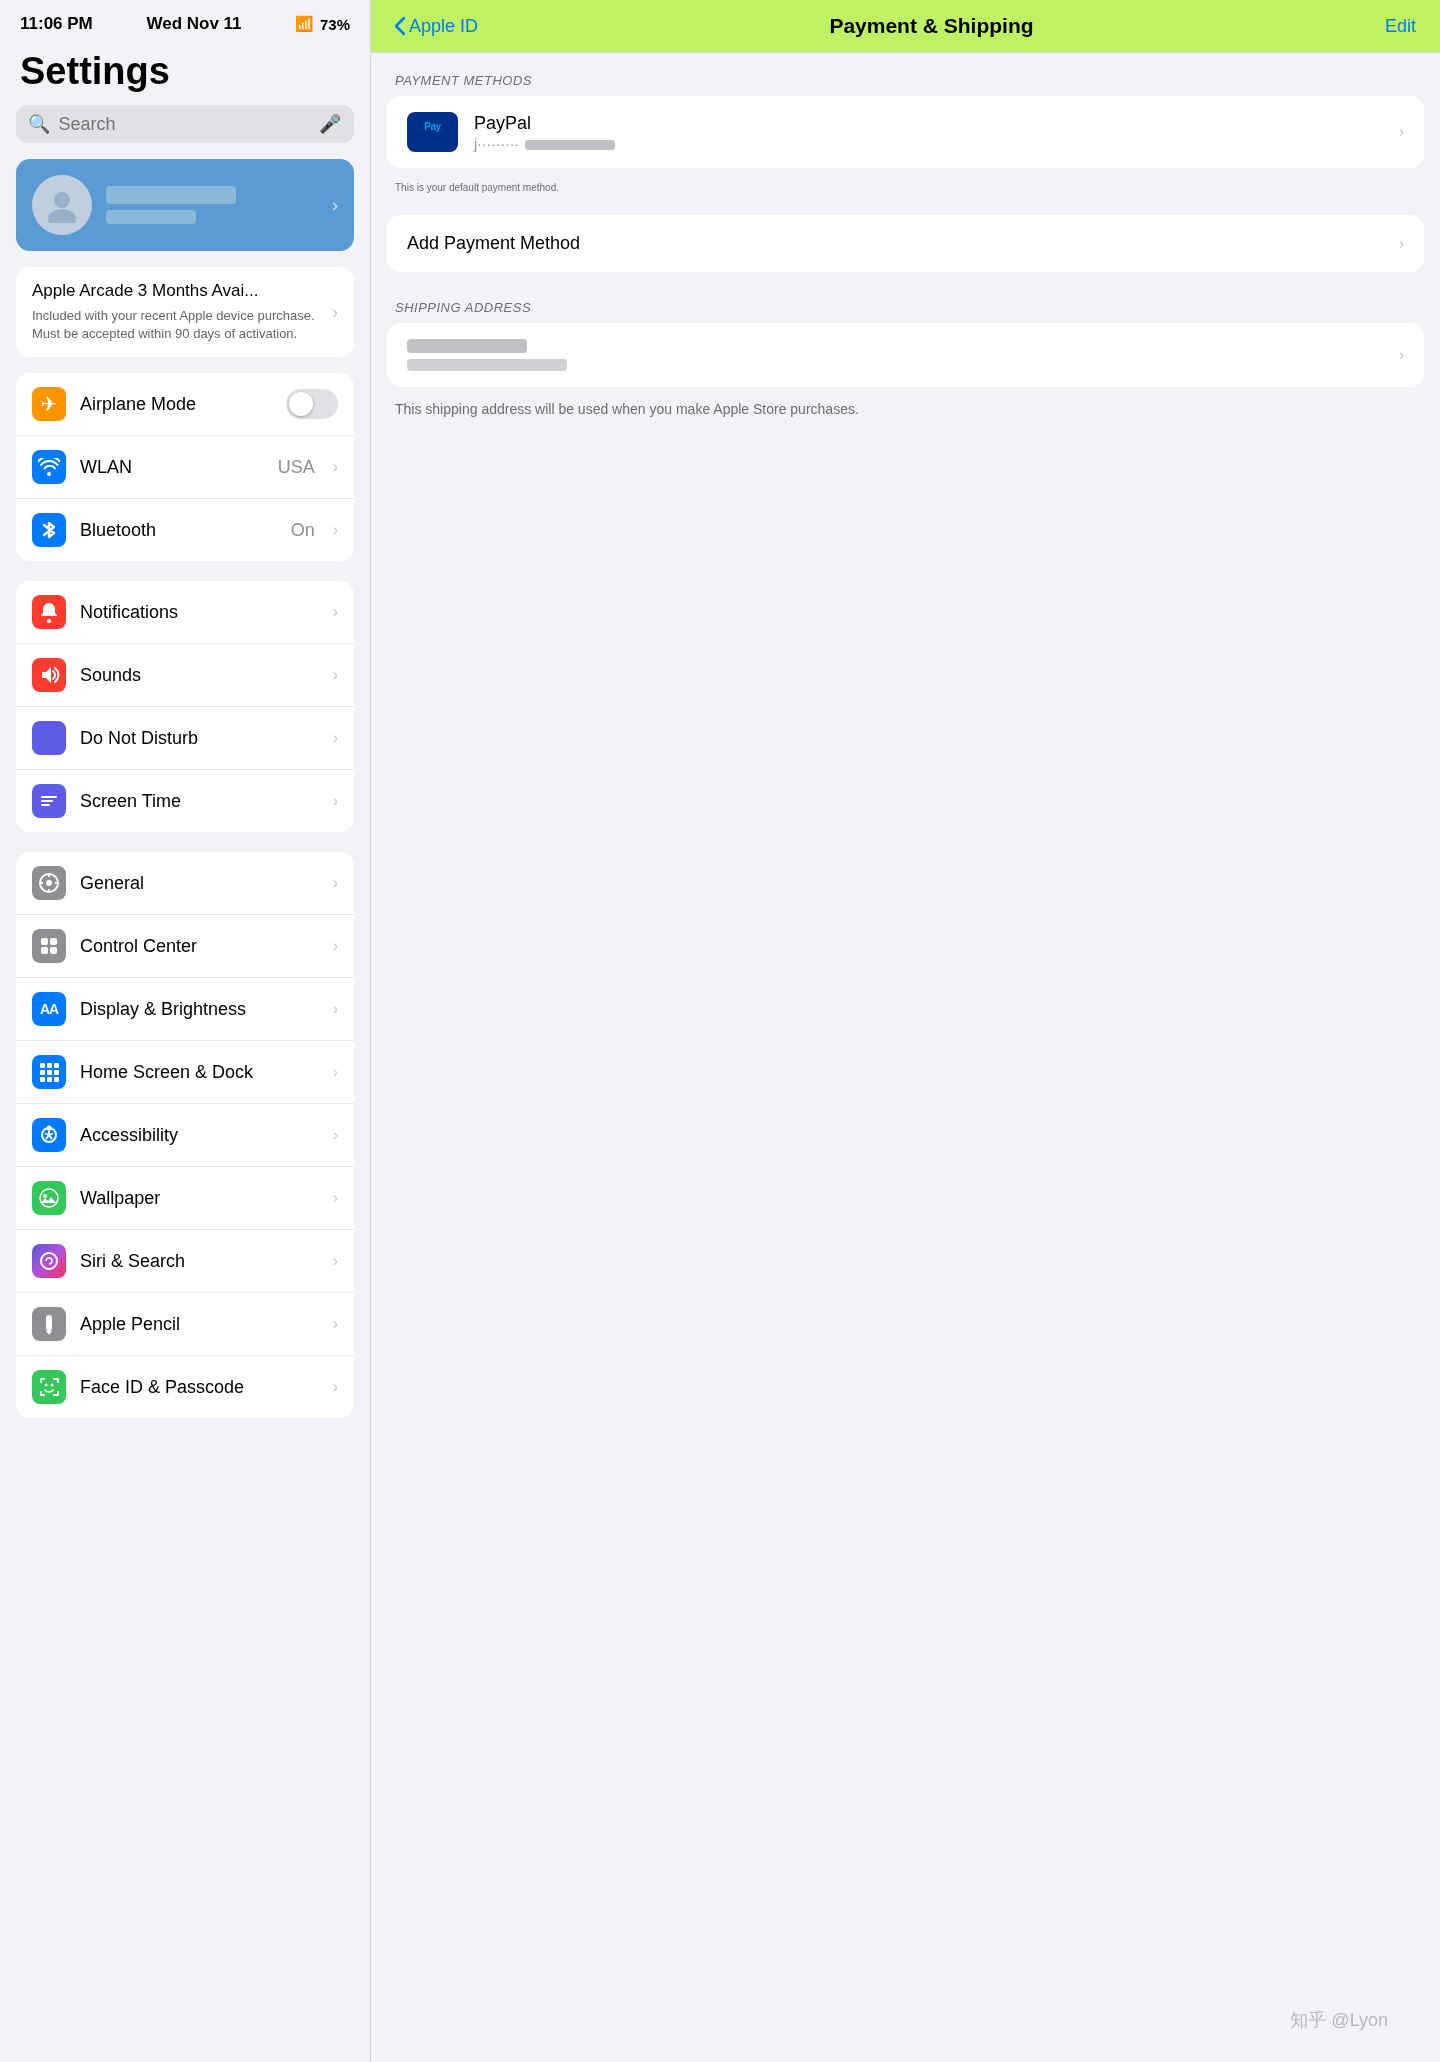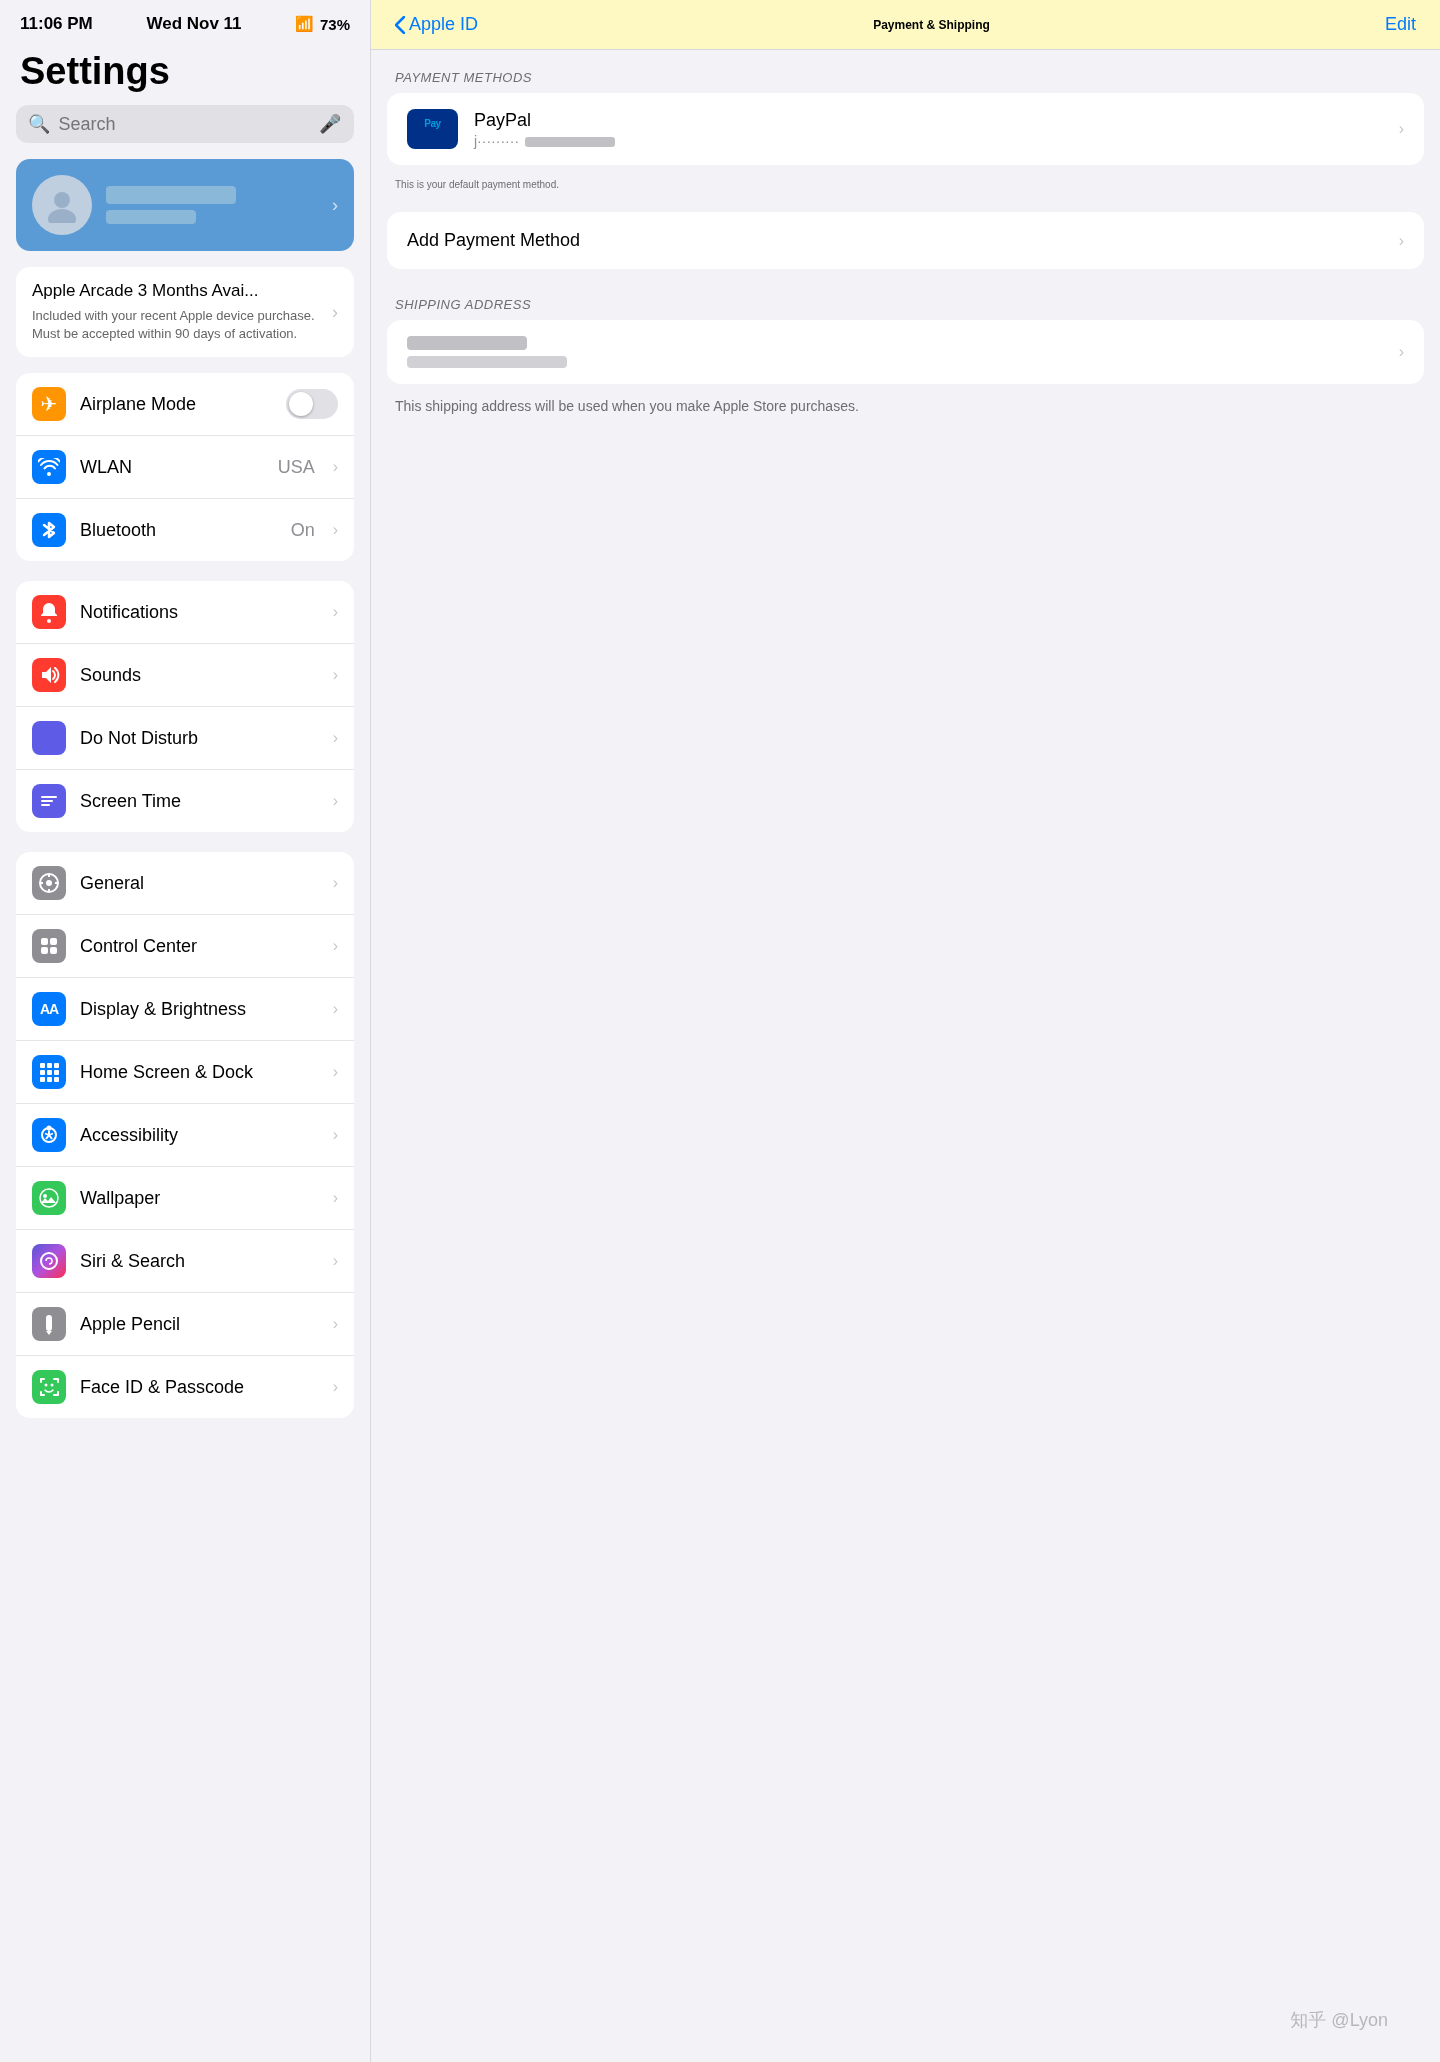--- a/index.html
+++ b/index.html
@@ -216,37 +216,37 @@
     
     .right-panel {
       flex: 1;
       background: #f2f2f7;
       display: flex;
       flex-direction: column;
       border-left: 1px solid #d8d8dc;
     }
 
     .right-nav {
-      background: #fef9c3;
+      background: #bef264;
       border-bottom: 1px solid #d8d8dc;
       padding: 14px 24px;
       display: flex;
       align-items: center;
       justify-content: space-between;
     }
     .nav-back {
       display: flex;
       align-items: center;
       gap: 4px;
       color: #007aff;
       font-size: 18px;
       cursor: pointer;
     }
     .nav-title {
-      font-size: 12px;
+      font-size: 21px;
       font-weight: 600;
       color: #000;
     }
     .nav-edit {
       color: #007aff;
       font-size: 18px;
       cursor: pointer;
     }
 
     

